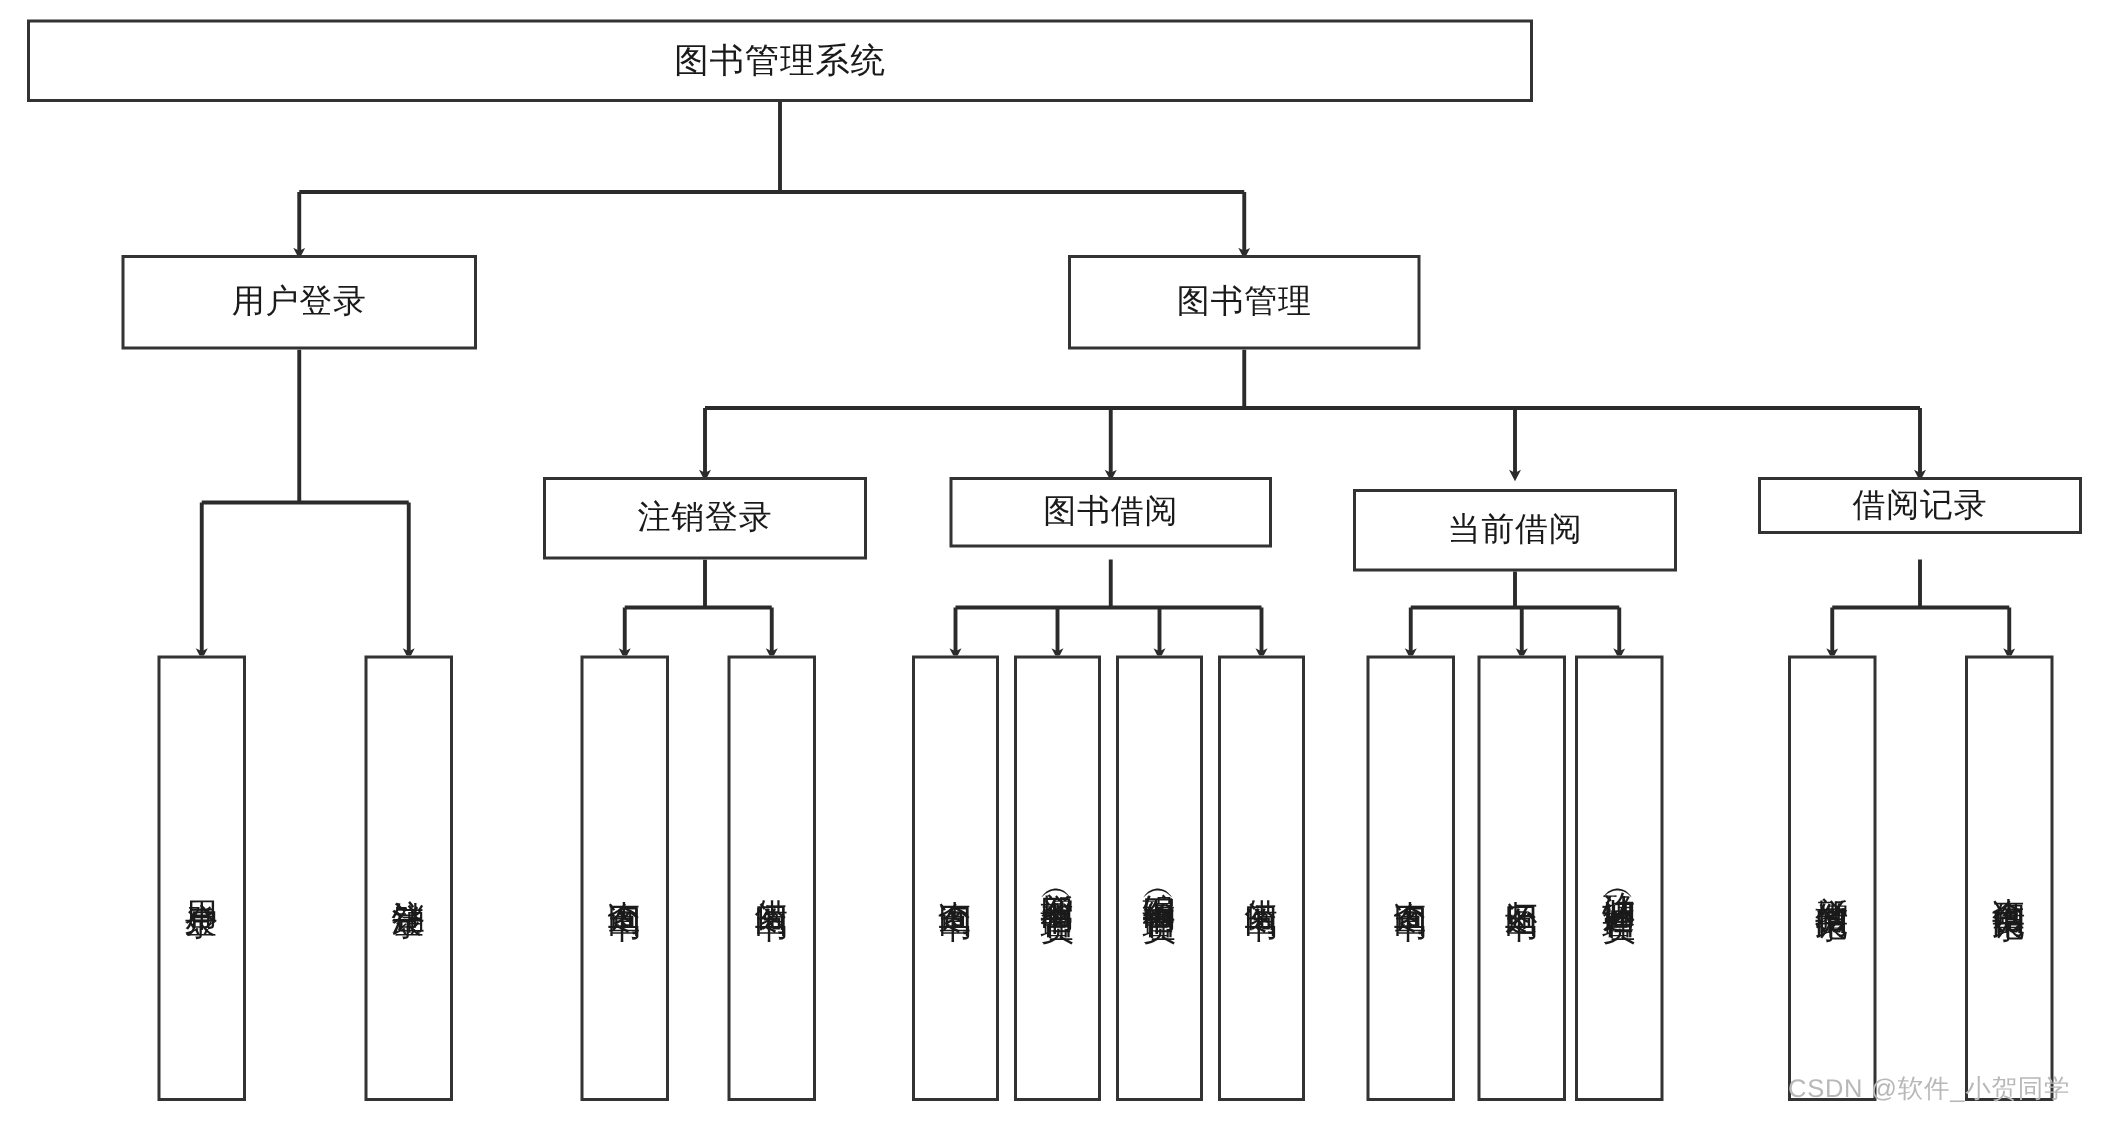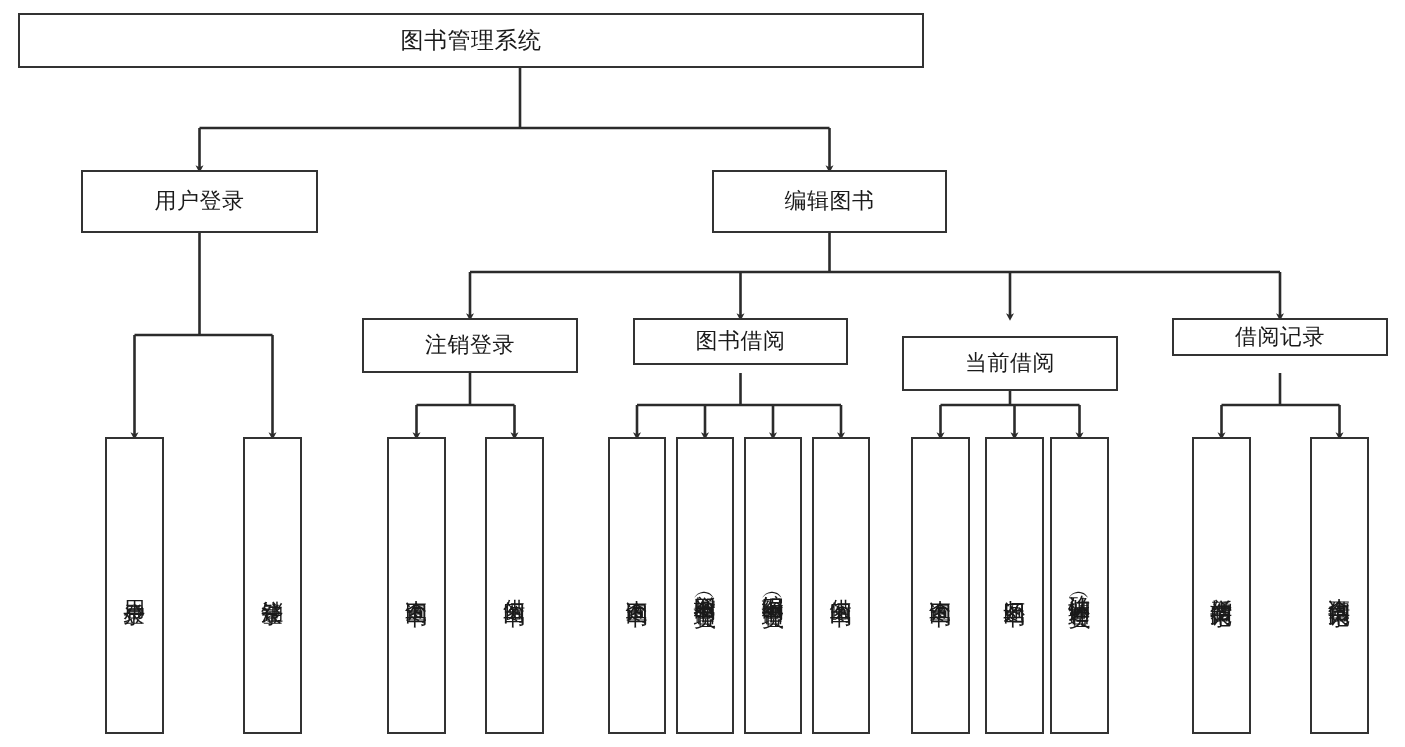--- a/index.html
+++ b/index.html
@@ -108,36 +108,36 @@
         <path d="M1014.5,405 L1014.5,436" marker-end="url(#arrow)"></path>
         <path d="M1079.5,405 L1079.5,436" marker-end="url(#arrow)"></path>
         <path d="M1280,373 L1280,405"></path>
         <path d="M1221.5,405 L1339.5,405"></path>
         <path d="M1221.5,405 L1221.5,436" marker-end="url(#arrow)"></path>
         <path d="M1339.5,405 L1339.5,436" marker-end="url(#arrow)"></path>
       </g>
   </svg>
 
   <div id="node-layer">
-      <div class="node horizontal root" style="left: 18px; top: 13px; width: 906px; height: 55px;">
+      <div class="node horizontal root" style="left: 18px; top: 13px; width: 1004px; height: 55px;">
         <span class="label">图书管理系统</span>
       </div>
       <div class="node horizontal" style="left: 81px; top: 170px; width: 237px; height: 63px;">
         <span class="label">用户登录</span>
       </div>
       <div class="node horizontal" style="left: 712px; top: 170px; width: 235px; height: 63px;">
-        <span class="label">编辑图书</span>
+        <span class="label">图书管理</span>
       </div>
       <div class="node horizontal" style="left: 362px; top: 318px; width: 216px; height: 55px;">
         <span class="label">注销登录</span>
       </div>
       <div class="node horizontal" style="left: 633px; top: 318px; width: 215px; height: 47px;">
         <span class="label">图书借阅</span>
       </div>
-      <div class="node horizontal" style="left: 902px; top: 336px; width: 216px; height: 55px;">
+      <div class="node horizontal" style="left: 902px; top: 326px; width: 216px; height: 55px;">
         <span class="label">当前借阅</span>
       </div>
       <div class="node horizontal" style="left: 1172px; top: 318px; width: 216px; height: 38px;">
         <span class="label">借阅记录</span>
       </div>
       <div class="node vertical" style="left: 105px; top: 437px; width: 59px; height: 297px;">
         <span class="label">用户登录</span>
       </div>
       <div class="node vertical" style="left: 243px; top: 437px; width: 59px; height: 297px;">
         <span class="label">注销登录</span>
@@ -170,13 +170,14 @@
         <span class="label">确认归还（管理员）</span>
       </div>
       <div class="node vertical" style="left: 1192px; top: 437px; width: 59px; height: 297px;">
         <span class="label">新增借阅记录</span>
       </div>
       <div class="node vertical" style="left: 1310px; top: 437px; width: 59px; height: 297px;">
         <span class="label">查询借阅记录</span>
       </div>
     </div>
 
+  <div class="watermark" style="left:1192px; top:714px;">CSDN @软件_小贺同学</div>
 </div>
 
 </body></html>

